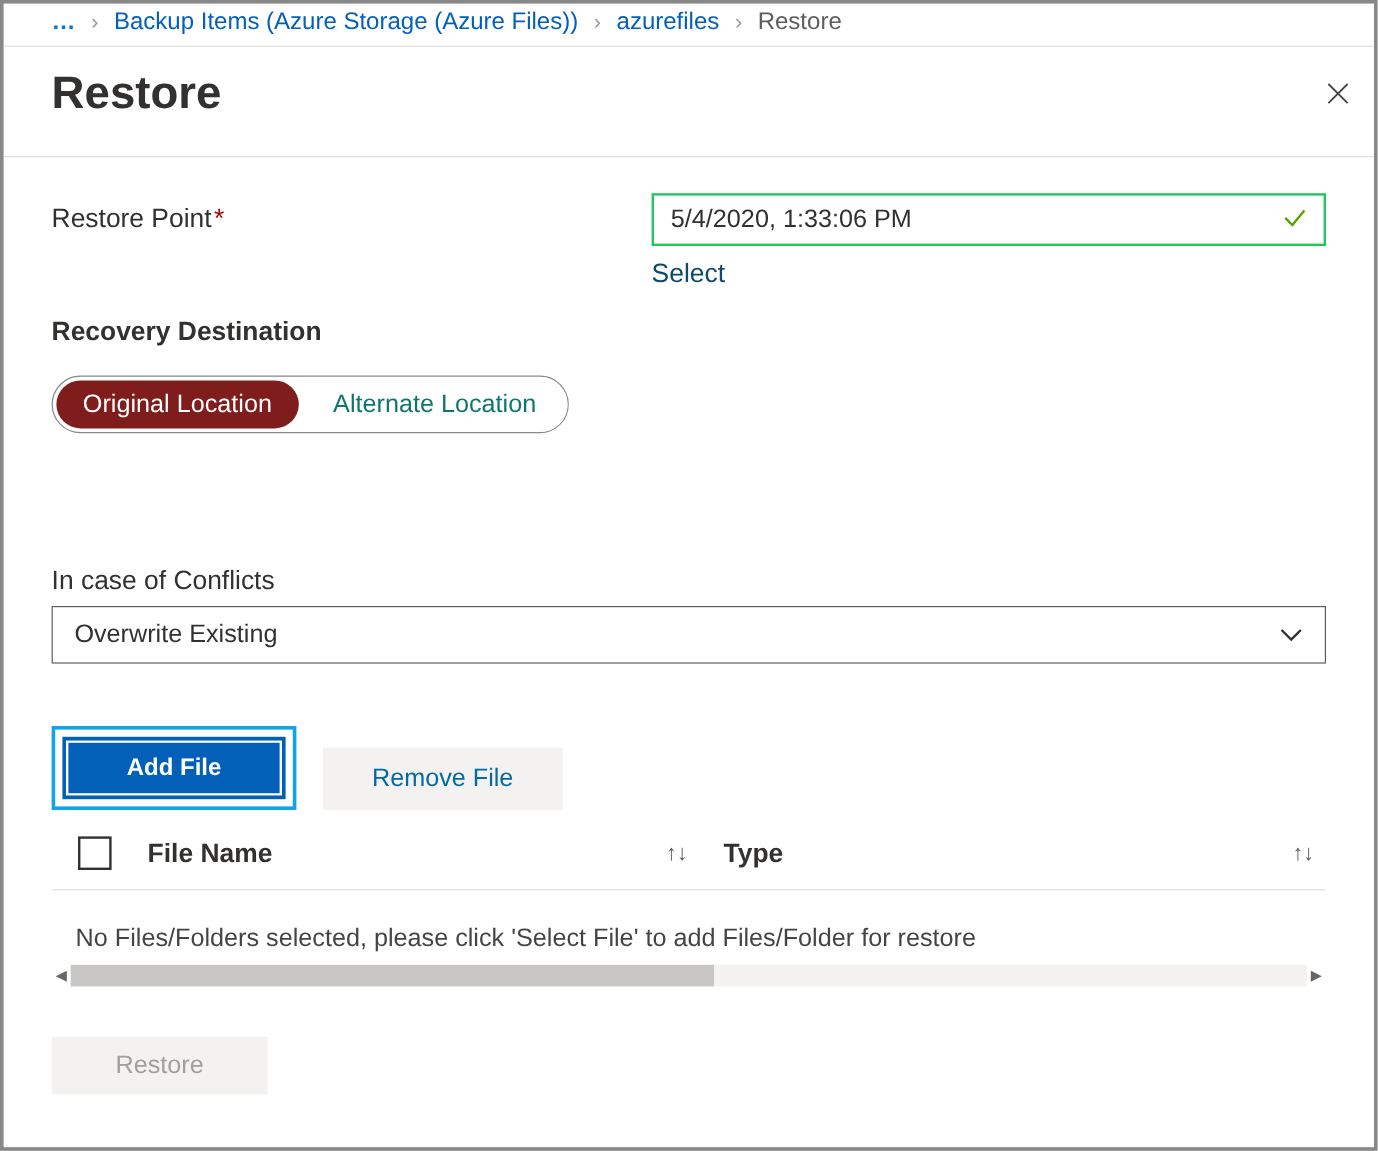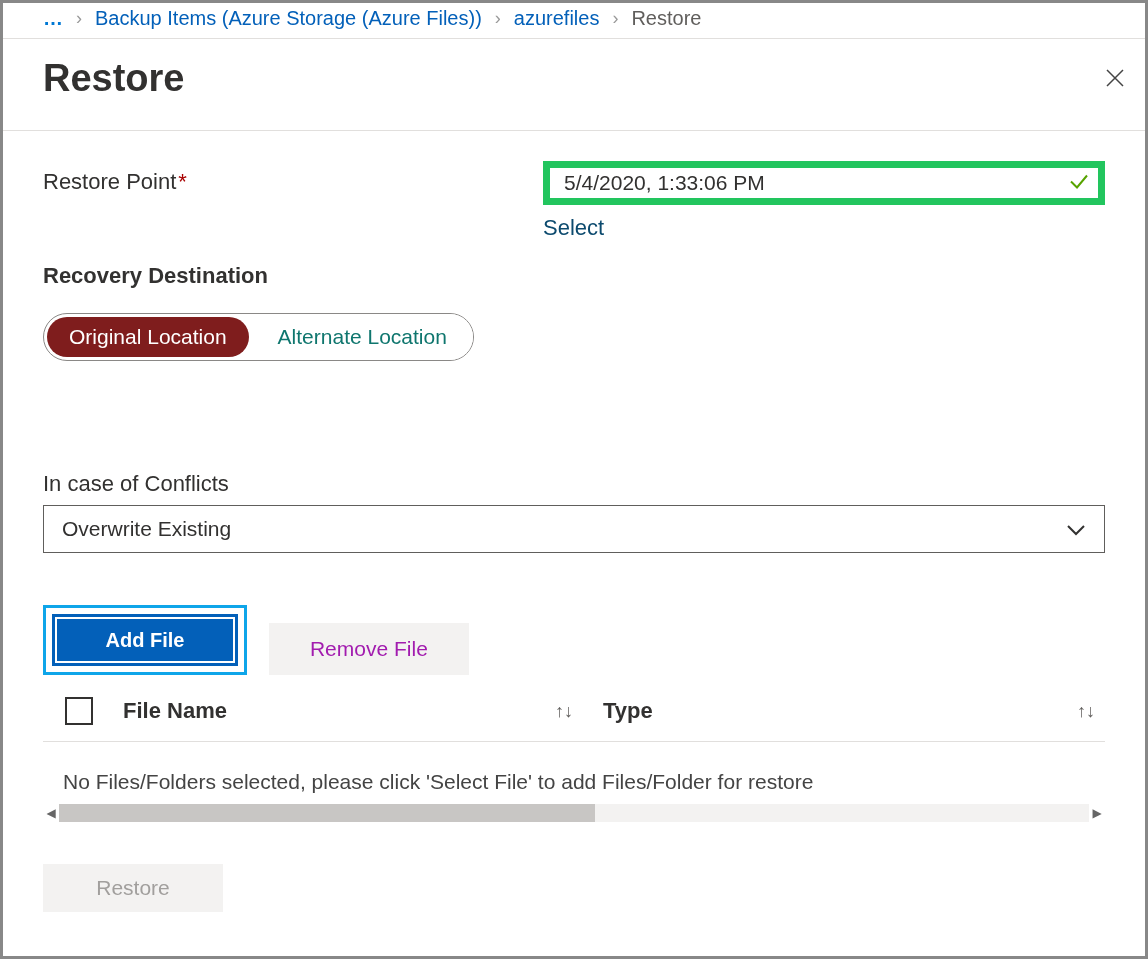--- a/index.html
+++ b/index.html
@@ -78,21 +78,21 @@
     }
     .field-value-col {
       flex: 1;
     }
     .text-input-wrap {
       position: relative;
     }
     .text-input {
       width: 100%;
       height: 44px;
-      border: 7px solid #22c55e;
+      border: 2px solid #22c55e;
       font-size: 21px;
       padding: 4px 40px 4px 14px;
       font-family: inherit;
       color: #323130;
     }
     .valid-check {
       position: absolute;
       right: 14px;
       top: 50%;
       transform: translateY(-50%);
@@ -168,21 +168,21 @@
       font-weight: 600;
       cursor: pointer;
       font-family: inherit;
     }
     .remove-file-btn {
       margin-left: 18px;
       width: 200px;
       height: 52px;
       background: #f3f2f1;
       border: none;
-      color: #a21caf;
+      color: #0369a1;
       font-size: 21px;
       font-family: inherit;
       vertical-align: bottom;
     }
     .table-header {
       display: flex;
       align-items: center;
       padding: 22px 10px 16px;
       border-bottom: 1px solid #e1dfdd;
     }

